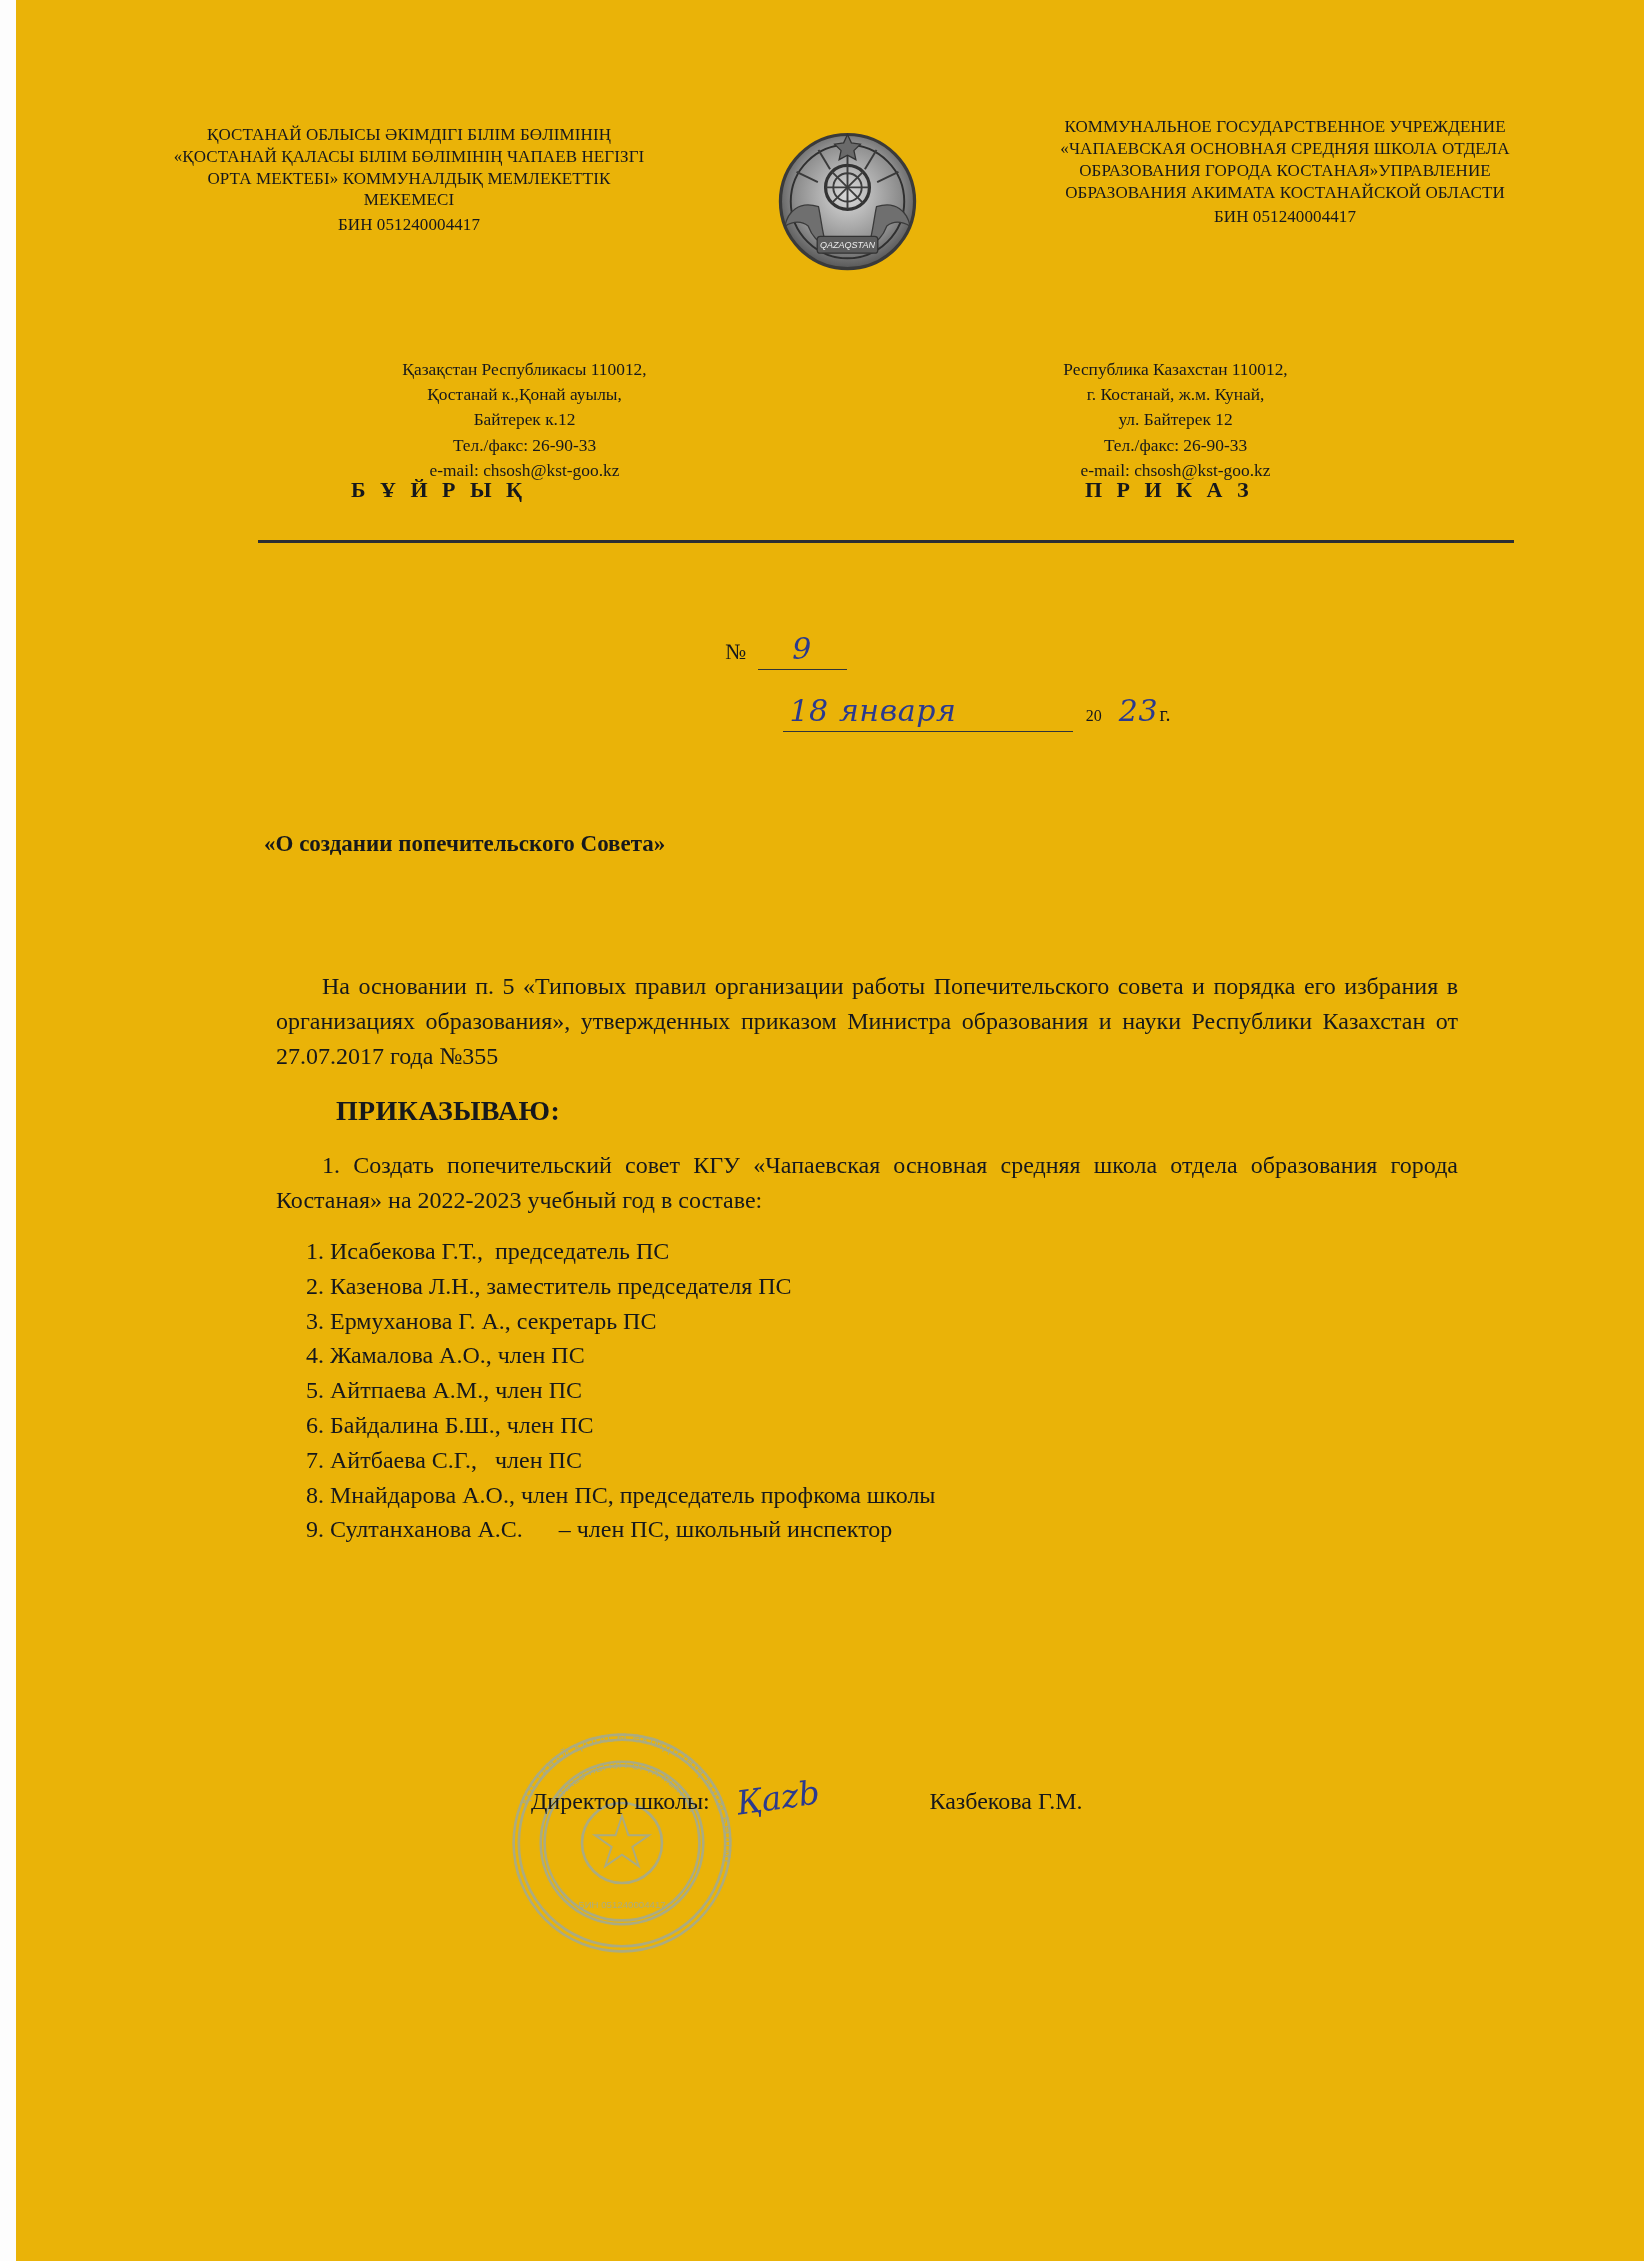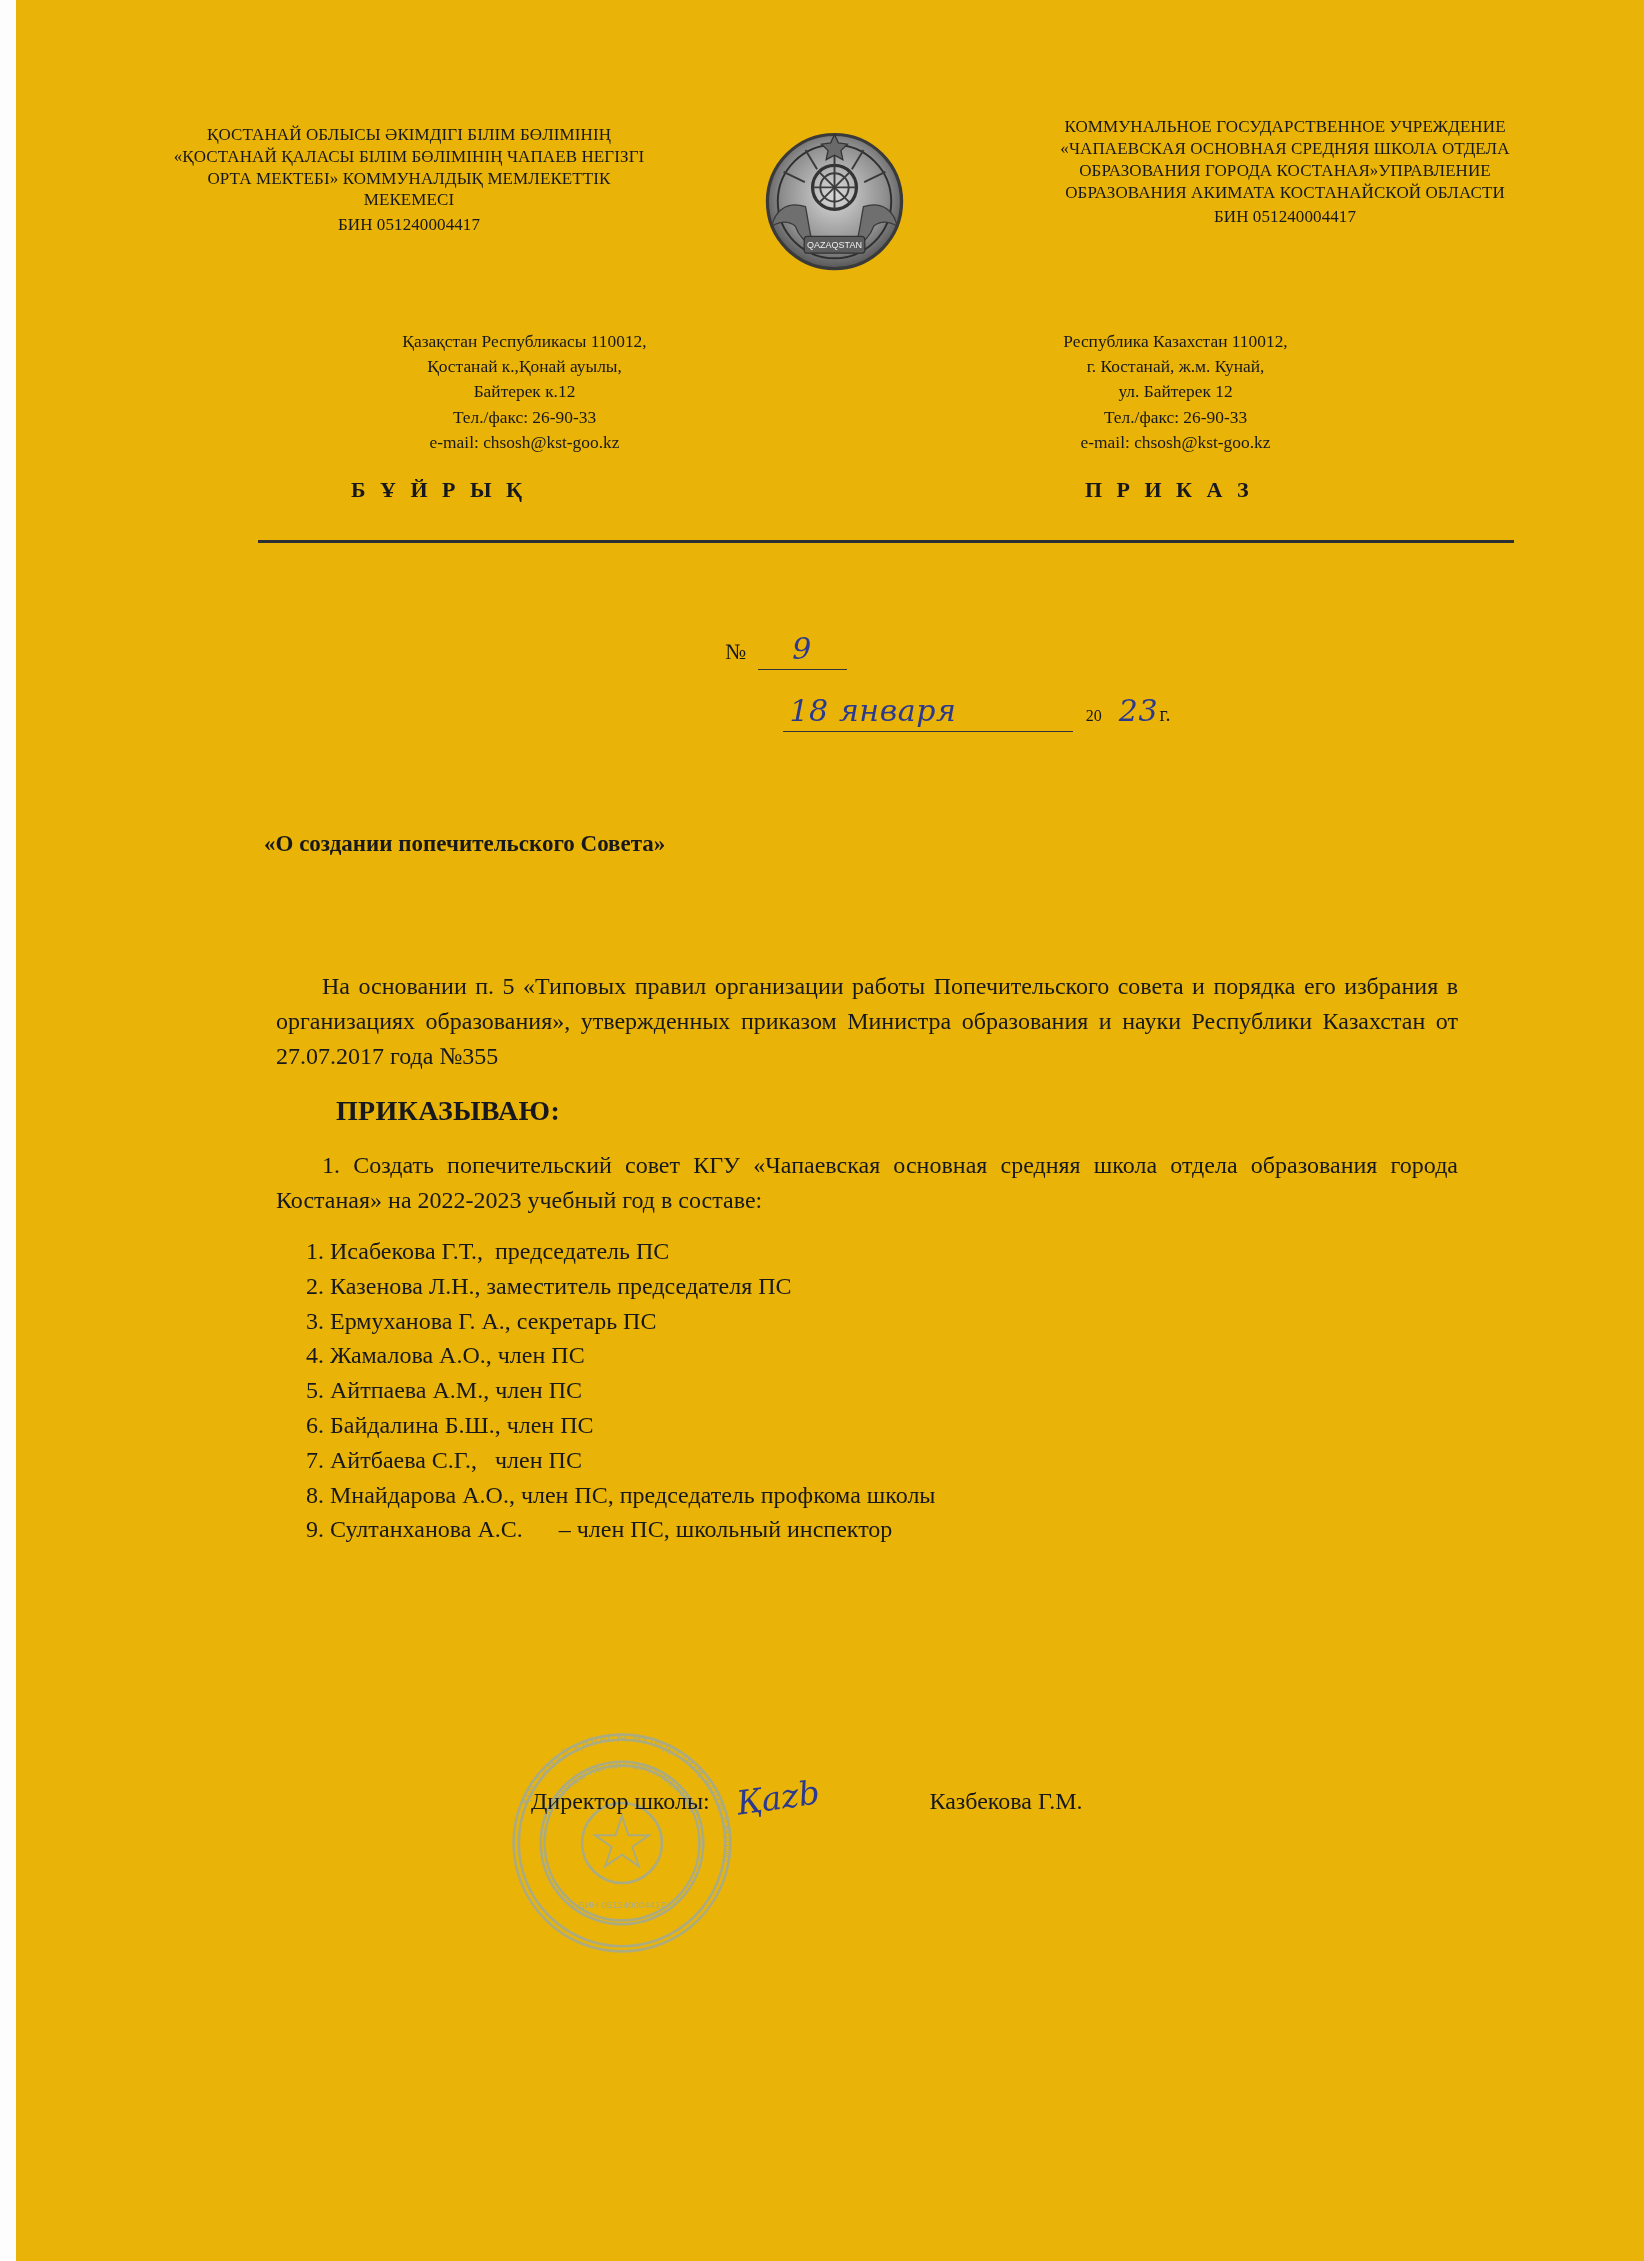--- a/index.html
+++ b/index.html
@@ -42,22 +42,23 @@
     text-align: center;
     font-size: 17px;
     line-height: 1.28;
     letter-spacing: 0.1px;
   }
   .lh-col.kz { padding-top: 14px; }
   .lh-col.ru { padding-top: 6.4px; }
   .lh-emblem {
     width: 213px;
     display: flex;
-    justify-content: flex-start;
+    justify-content: center;
     align-items: flex-start;
+    font-style: italic;
   }
   .emblem {
     width: 187px;
     height: 187px;
     position: relative;
   }
   .emblem svg { display:block; }
   .lh-bin { margin-top: 2.6px; }
 
   .addresses {
@@ -67,20 +68,21 @@
     width: 1366px;
     display: flex;
     flex-direction: row;
     justify-content: space-between;
   }
   .addr-col {
     width: 515px;
     text-align: center;
     font-size: 17.4px;
     line-height: 1.45;
+    margin-top: 28px;
   }
   .addr-col.kz { margin-left: 103px; }
   .addr-col.ru { margin-right: 97px; }
 
   .doc-titles {
     position: absolute;
     left: 148px;
     top: 477px;
     width: 1366px;
     display: flex;

